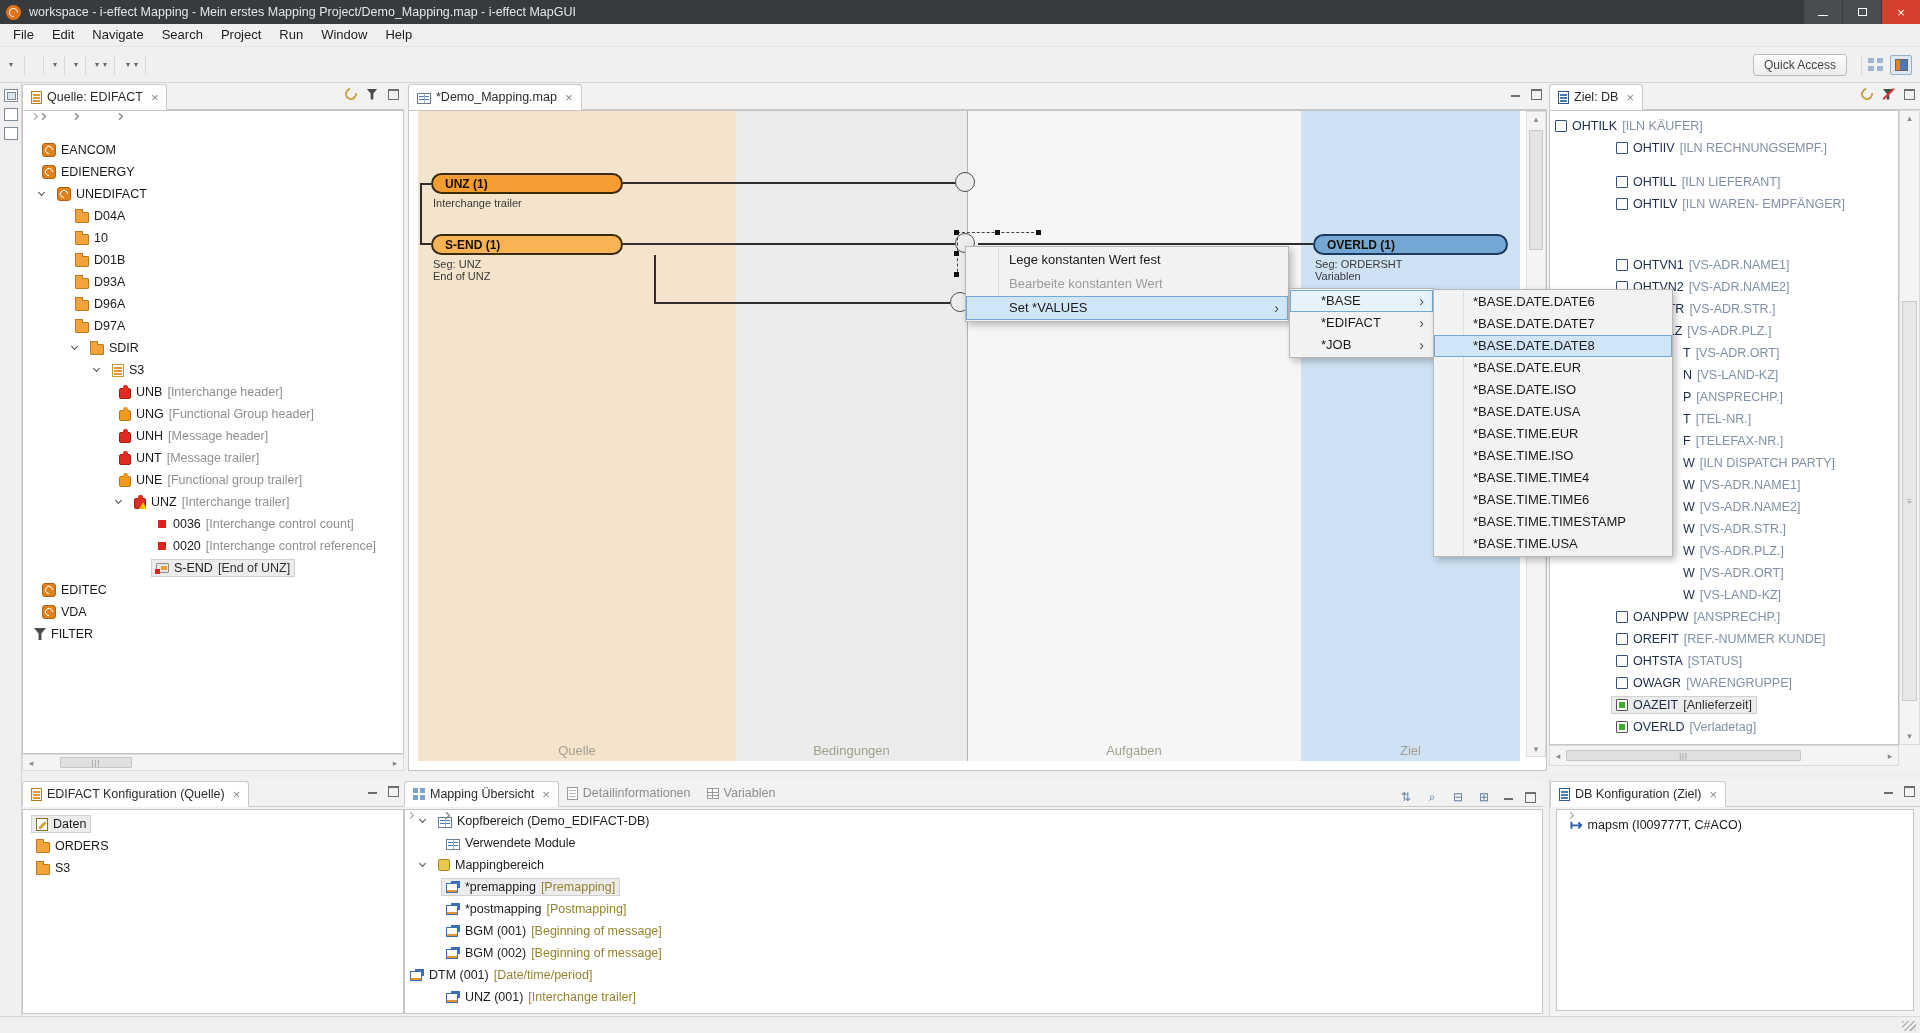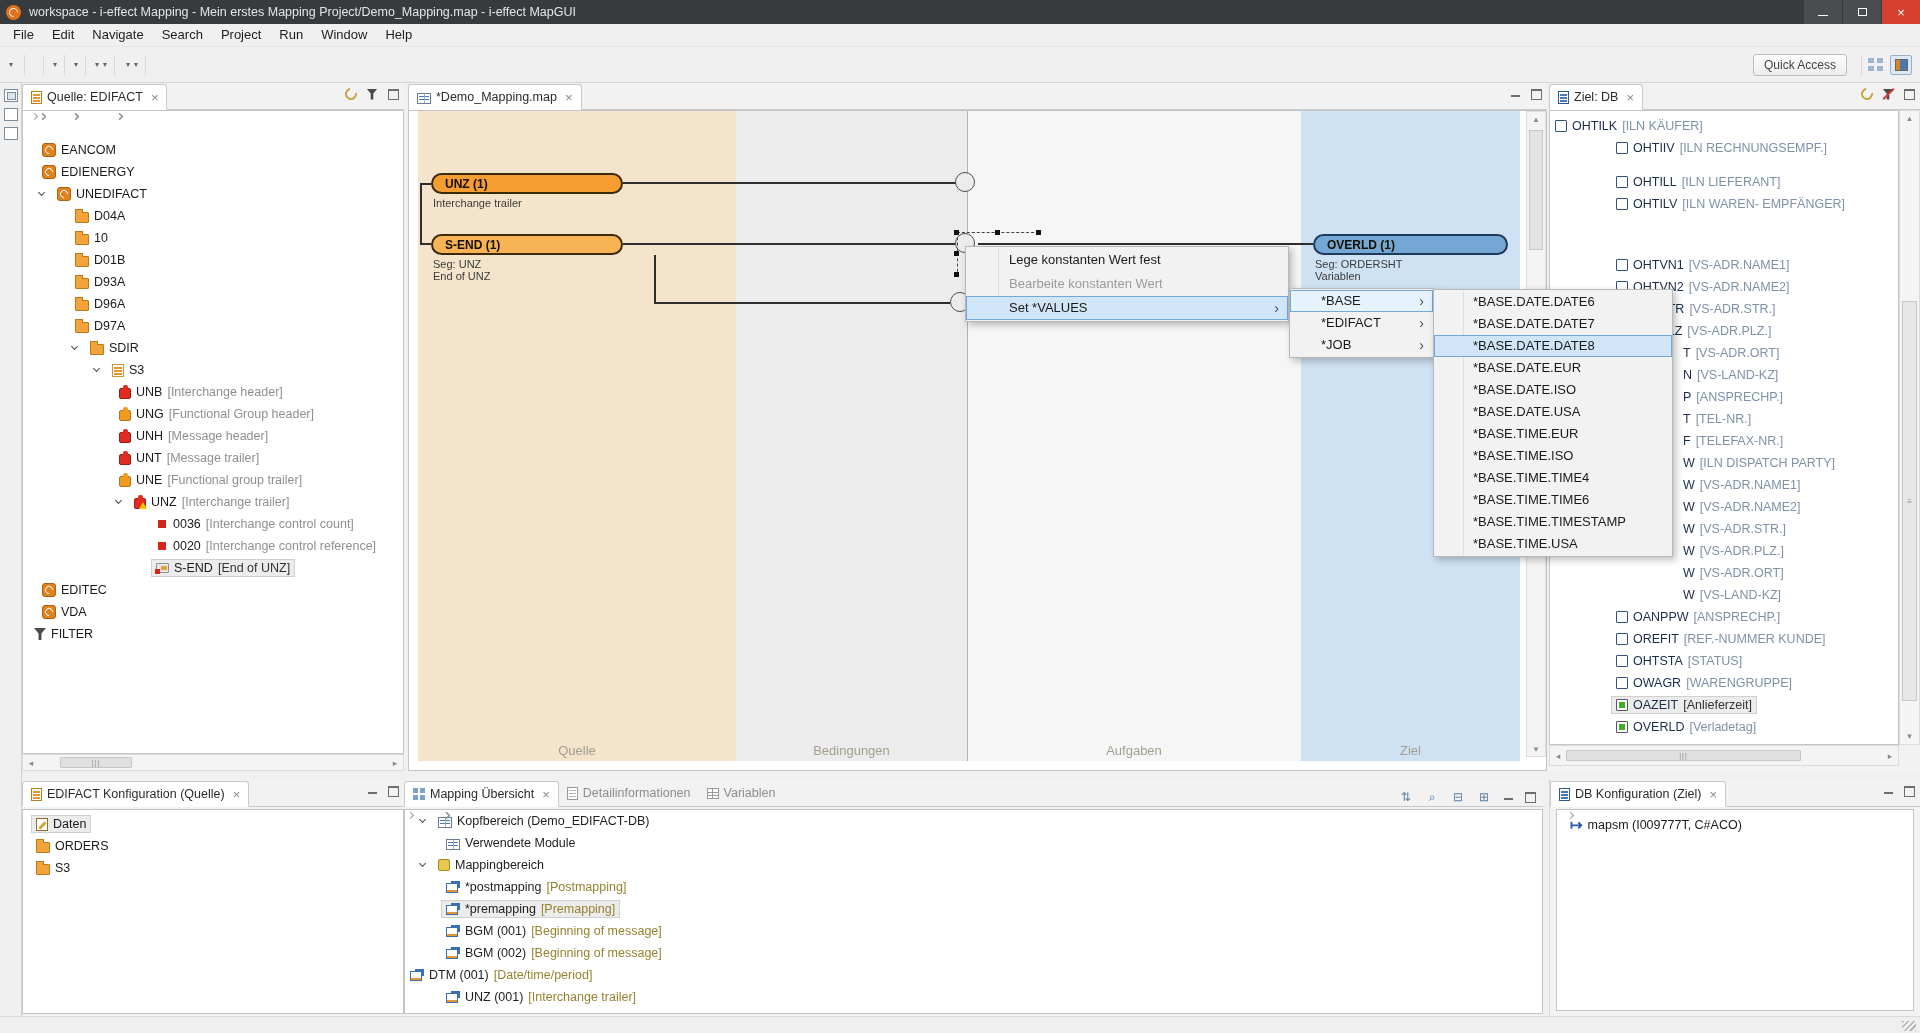--- a/index.html
+++ b/index.html
@@ -850,34 +850,34 @@
             <span class="lbl">Verwendete Module</span>
           </span>
         </div>
         <div class="trow" style="padding-left: 13px;">
           <span class="chev exp"></span>
           <span class="grp">
             <span class="ic ic-hand"></span>
             <span class="lbl">Mappingbereich</span>
           </span>
         </div>
+        <div class="trow sel" style="padding-left: 36px;">
+          <span class="chev col"></span>
+          <span class="grp">
+            <span class="ic ic-cascade"></span>
+            <span class="lbl">*premapping</span>
+            <span class="desc">[Premapping]</span>
+          </span>
+        </div>
         <div class="trow" style="padding-left: 36px;">
           <span class="chev col"></span>
           <span class="grp">
             <span class="ic ic-cascade"></span>
             <span class="lbl">*postmapping</span>
             <span class="desc">[Postmapping]</span>
-          </span>
-        </div>
-        <div class="trow sel" style="padding-left: 36px;">
-          <span class="chev col"></span>
-          <span class="grp">
-            <span class="ic ic-cascade"></span>
-            <span class="lbl">*premapping</span>
-            <span class="desc">[Premapping]</span>
           </span>
         </div>
         <div class="trow" style="padding-left: 36px;">
           <span class="chev col"></span>
           <span class="grp">
             <span class="ic ic-cascade"></span>
             <span class="lbl">BGM (001)</span>
             <span class="desc">[Beginning of message]</span>
           </span>
         </div>

